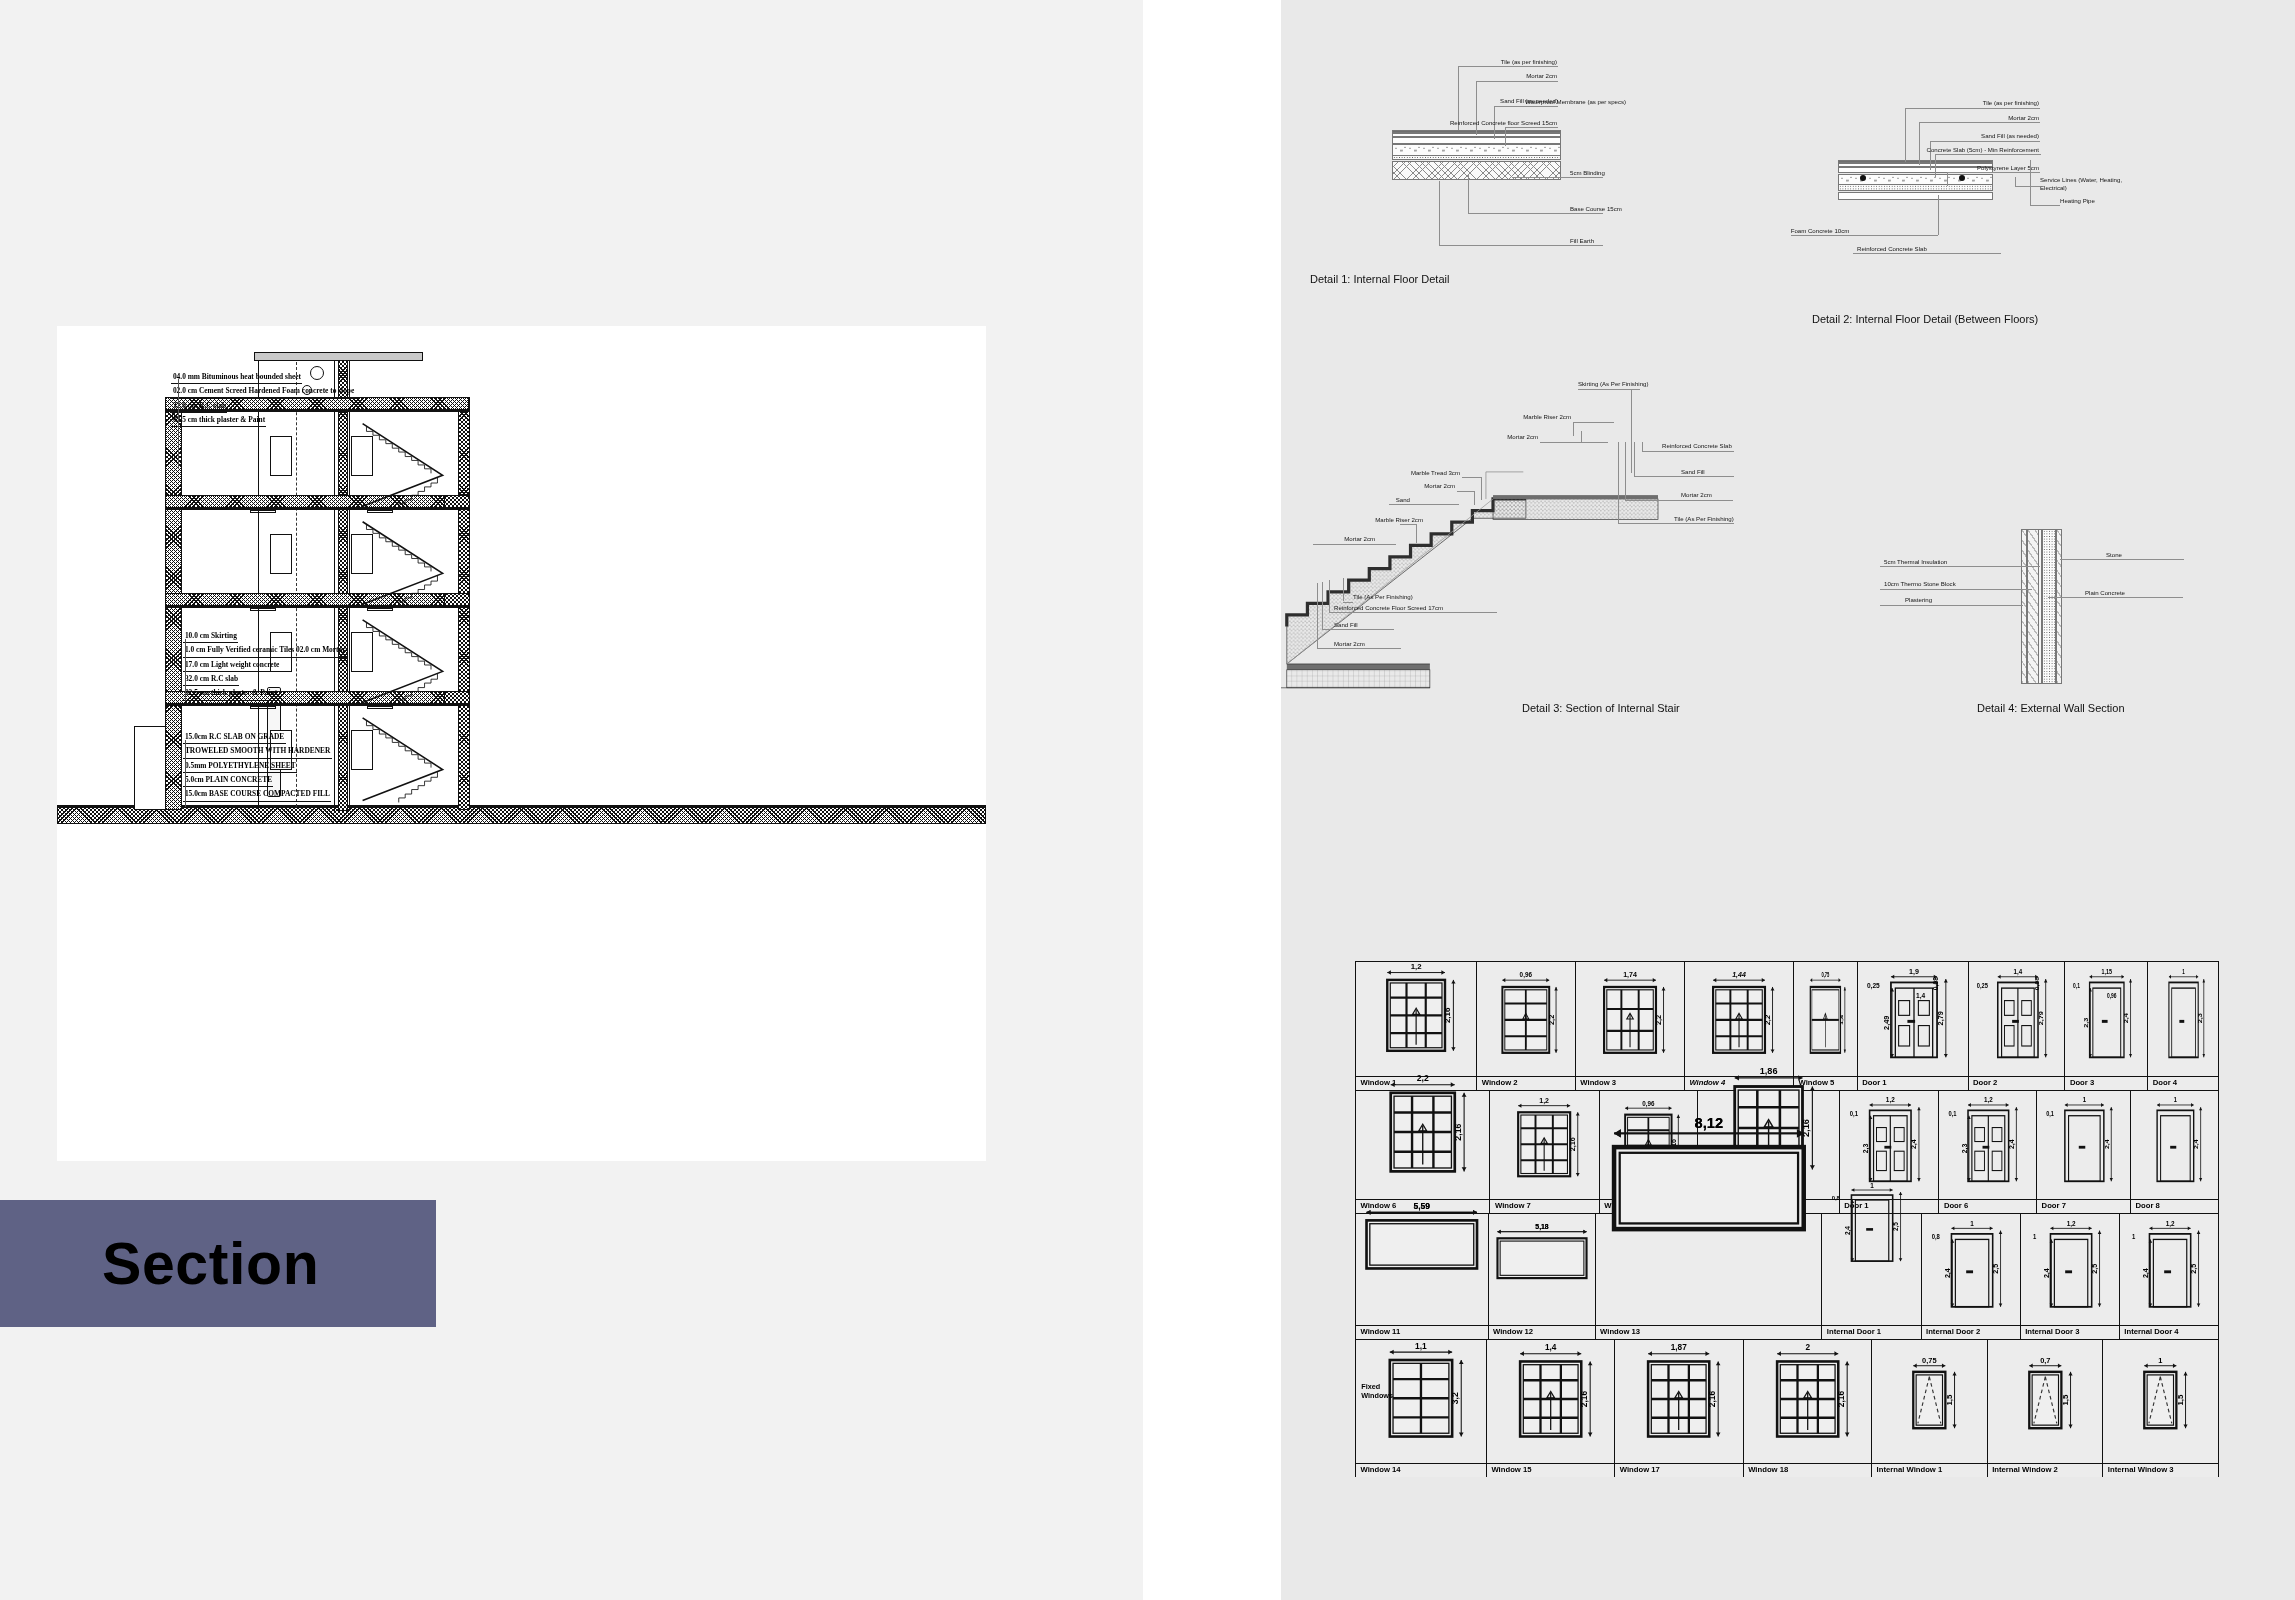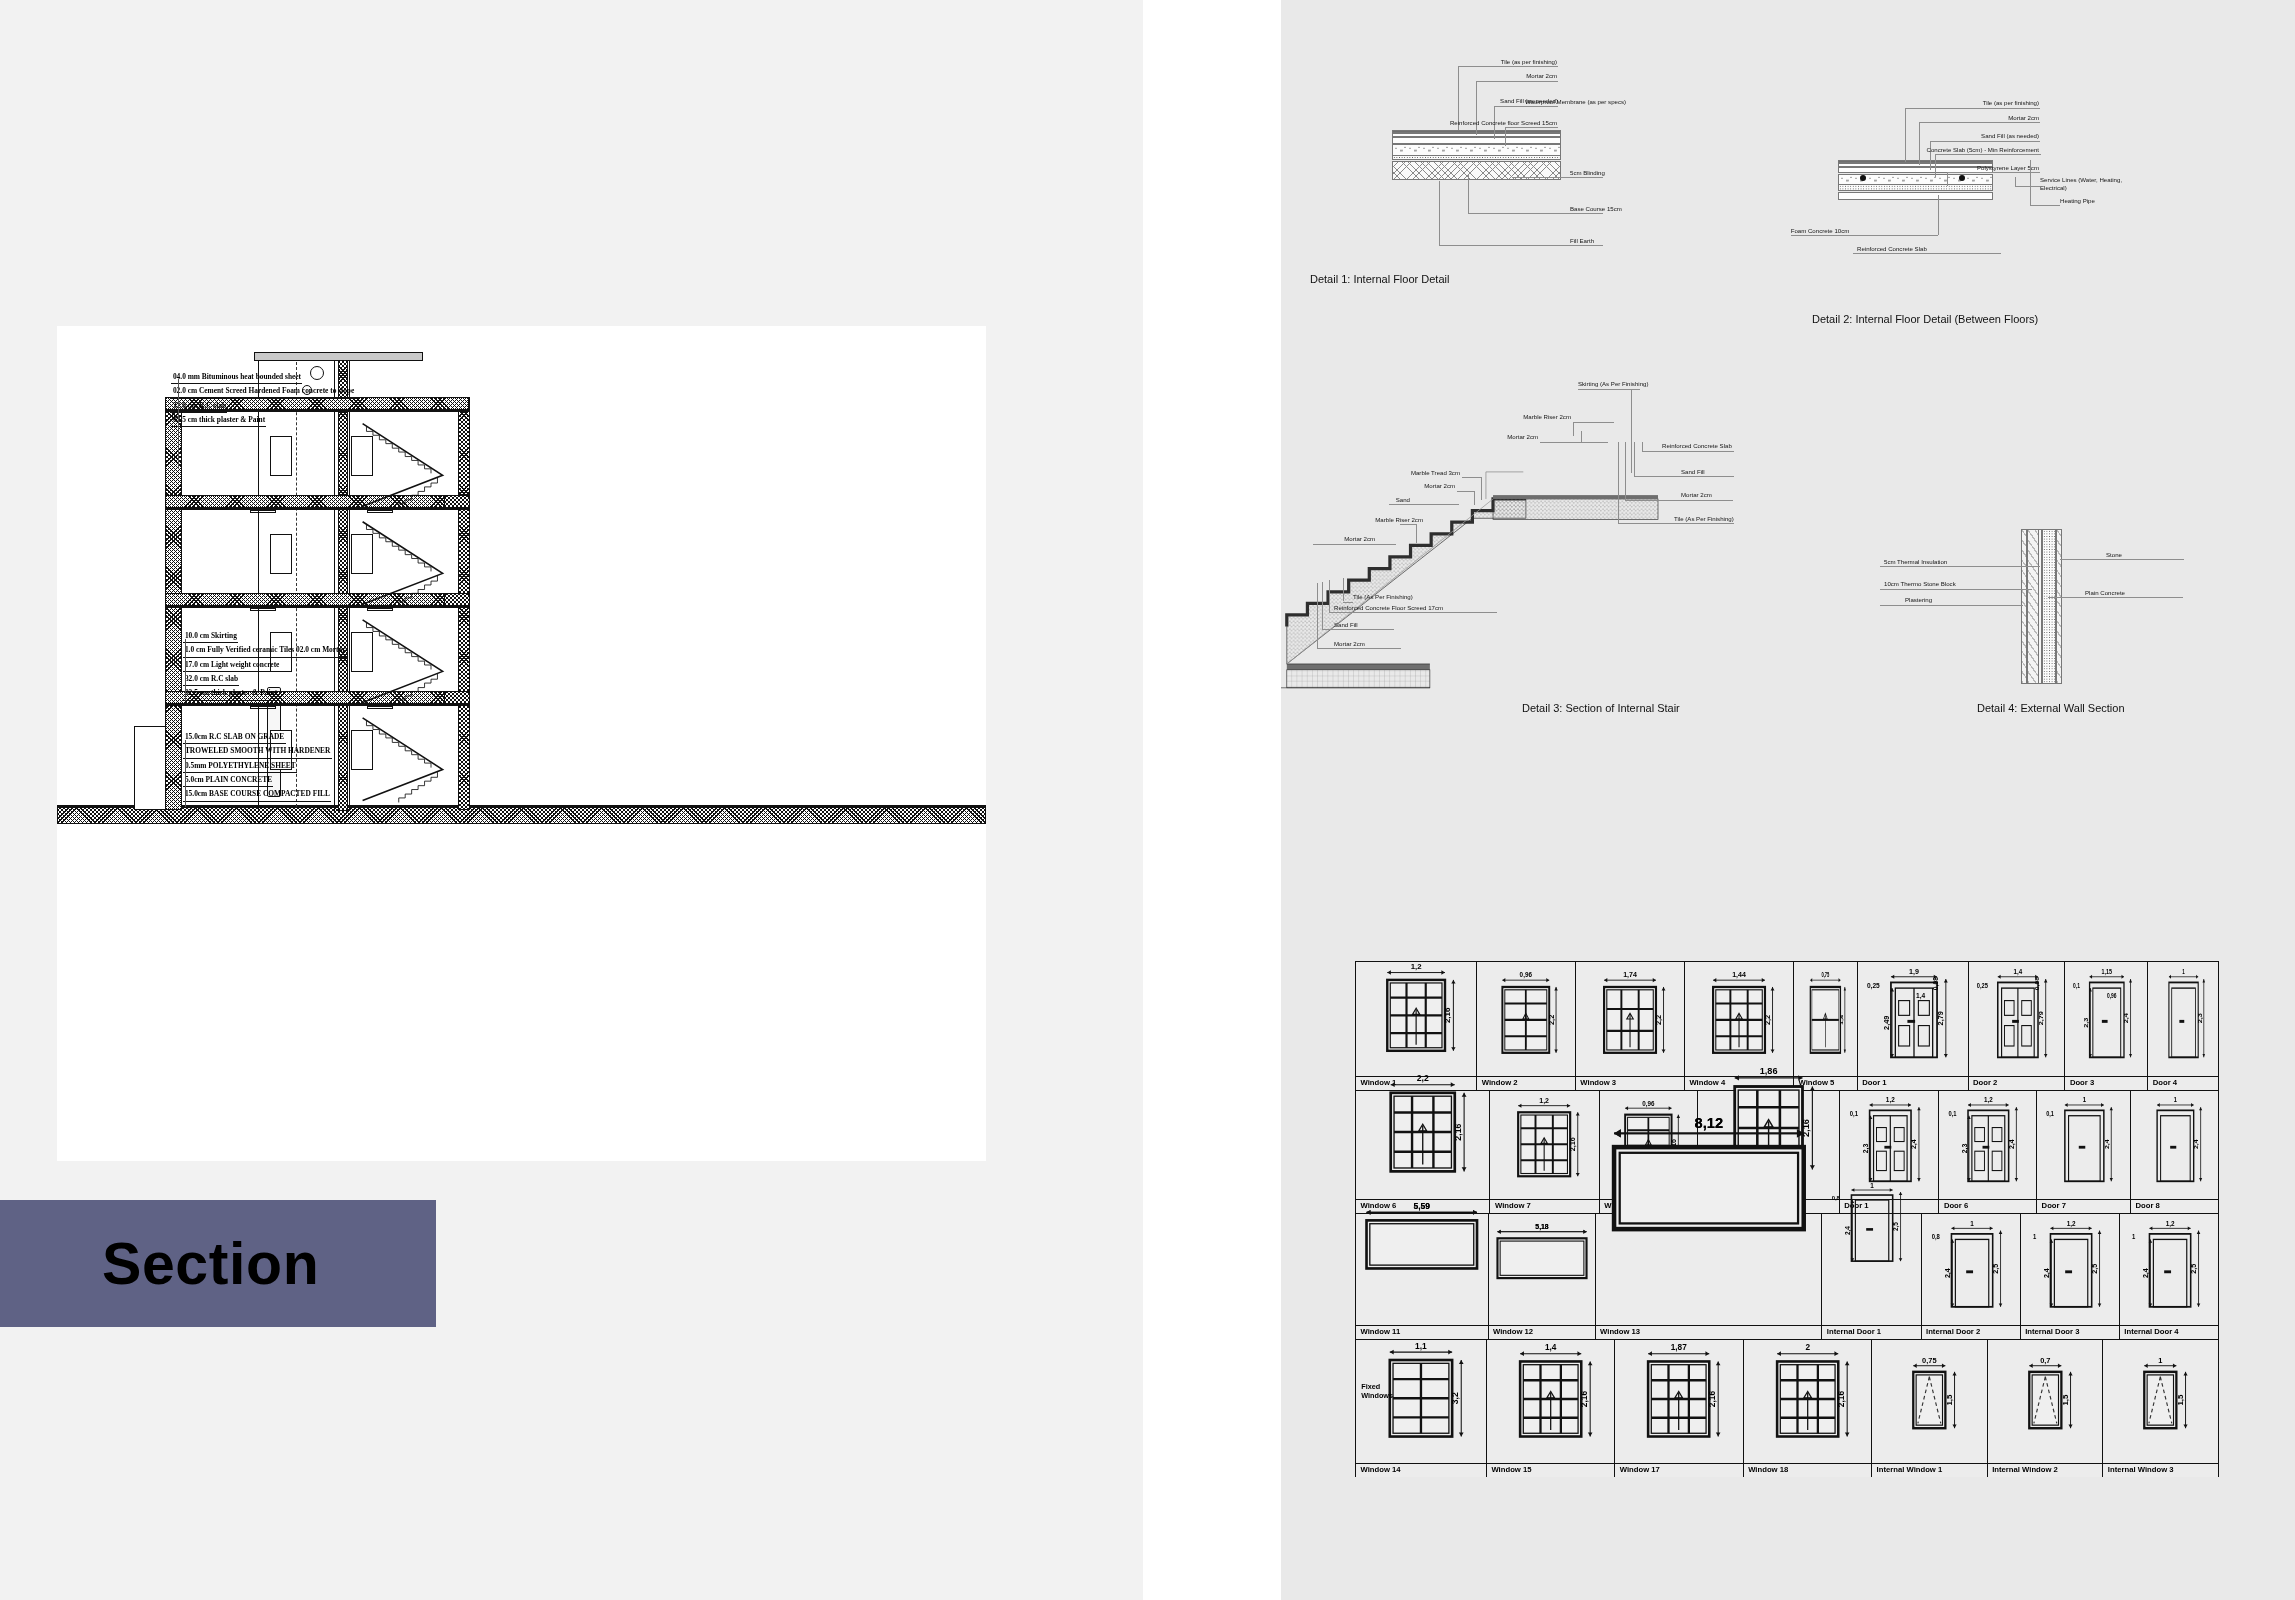--- a/index.html
+++ b/index.html
@@ -504,21 +504,21 @@
               <path d="M26 16 l3 -1.8 l0 3.6 z" fill="#111"></path>
               <path d="M74 16 l-3 -1.8 l0 3.6 z" fill="#111"></path>
               <text x="50" y="13.5" font-size="6.5" font-family="Liberation Sans, sans-serif" font-weight="700" fill="#000" text-anchor="middle">1,74</text>
               <line x1="81" y1="22" x2="81" y2="80" stroke="#111" stroke-width="0.8"></line>
               <path d="M81 22 l-1.8 3 l3.6 0 z" fill="#111"></path>
               <path d="M81 80 l-1.8 -3 l3.6 0 z" fill="#111"></path>
               <text x="78.5" y="51" font-size="6.5" font-family="Liberation Sans, sans-serif" font-weight="700" fill="#000" text-anchor="middle" transform="rotate(-90 78.5 51)">2,2</text>
             </svg></div>
           <div class="sch-label">Window 3</div>
         </div>
-        <div class="sch-cell" style="flex: 1.24 1 0%;">
+        <div class="sch-cell" style="flex: 1.24 1 0%; font-style: italic;">
           <div class="sch-art"><svg width="100%" height="100%" viewBox="0 0 100 100" preserveAspectRatio="none">
               <rect x="26" y="22" width="48" height="58" fill="#efefef" stroke="#111" stroke-width="2"></rect>
               <rect x="28.5" y="24.5" width="43" height="53" fill="none" stroke="#111" stroke-width="1"></rect>
               <line x1="42" y1="24.5" x2="42" y2="77.5" stroke="#111" stroke-width="1.8"></line>
               <line x1="58" y1="24.5" x2="58" y2="77.5" stroke="#111" stroke-width="1.8"></line>
               <line x1="28.5" y1="36.5" x2="71.5" y2="36.5" stroke="#111" stroke-width="1.8"></line>
               <line x1="28.5" y1="51" x2="71.5" y2="51" stroke="#111" stroke-width="1.8"></line>
               <line x1="28.5" y1="65.5" x2="71.5" y2="65.5" stroke="#111" stroke-width="1.8"></line>
               <line x1="50" y1="75" x2="50" y2="46.36" stroke="#111" stroke-width="1"></line>
               <path d="M50 45.2 l-3 5 l6 0 z" fill="none" stroke="#111" stroke-width="1"></path>

